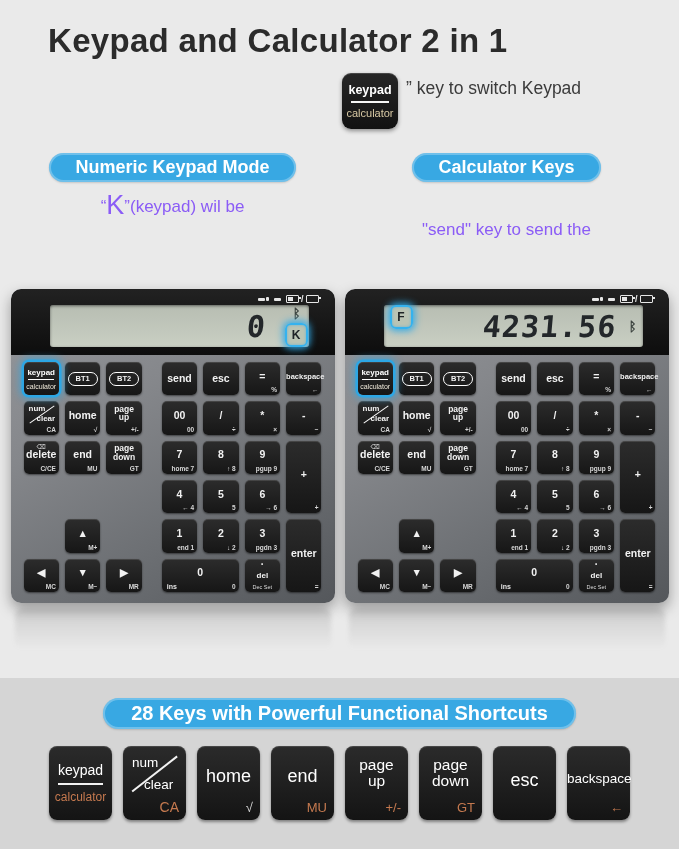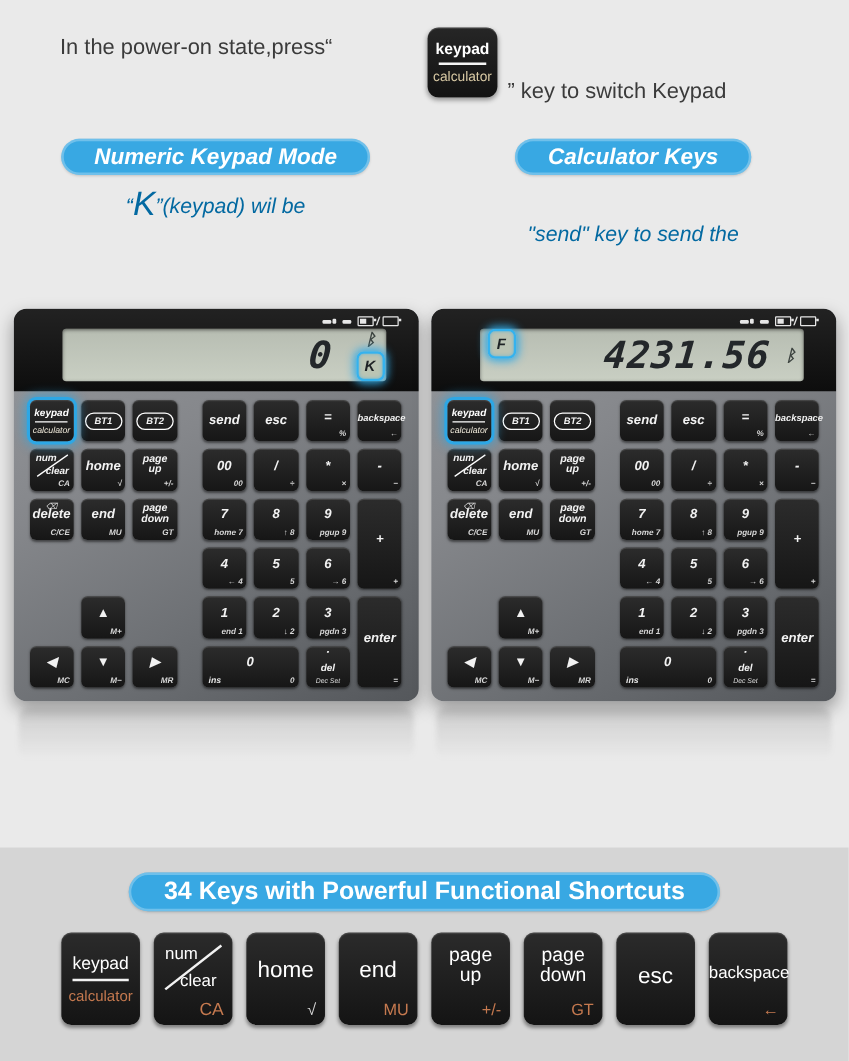--- a/index.html
+++ b/index.html
@@ -16,30 +16,30 @@
   .intro-left{line-height:30px;width:291px;}
   .intro-key{
     width:56px;height:56px;background:linear-gradient(#262626,#121212);
     border-radius:9px;margin:0 3px;flex:0 0 auto;
     display:flex;flex-direction:column;align-items:center;justify-content:center;
     box-shadow:0 2px 4px rgba(0,0,0,.4), inset 0 1px 0 rgba(255,255,255,.15);
   }
   .intro-key .ik-top{color:#fff;font-size:12.5px;font-weight:bold;}
   .intro-key .ik-div{width:38px;height:2px;background:#f5f5f5;margin:4px 0;}
   .intro-key .ik-bot{color:#d8c9a4;font-size:11px;}
-  .intro-right{line-height:30px;margin-left:5px;margin-top:35px;}
+  .intro-right{line-height:30px;margin-left:5px;}
   
   .modes{display:flex;justify-content:center;gap:10px;margin-top:24px;}
-  .mode-col{width:324px;display:flex;flex-direction:column;align-items:center;font-style:italic;}
+  .mode-col{width:324px;display:flex;flex-direction:column;align-items:center;}
   .pill{
     background:#38A8E3;color:#fff;font-weight:bold;font-size:18px;
     padding:4px 26px;border-radius:17px;white-space:nowrap;
     box-shadow:inset 0 0 0 2px rgba(255,255,255,.28), 0 1px 2px rgba(0,0,0,.15);
   }
-  .desc{color:#0369a1;font-size:17px;line-height:23.5px;margin:12px 0 0 0;min-height:95px;}
+  .desc{color:#8b5cf6;font-size:17px;line-height:23.5px;margin:12px 0 0 0;min-height:95px;}
   .big-k{font-size:27px;font-weight:400;vertical-align:-2px;}
   
   .device{
     width:324px;height:314px;border-radius:10px;position:relative;overflow:hidden;
     background:linear-gradient(150deg,#97999d 0%,#85878b 35%,#6b6e72 70%,#54575b 100%);
     box-shadow:0 6px 14px rgba(0,0,0,.35);
   }
   .bezel{position:absolute;top:0;left:0;right:0;height:66px;background:linear-gradient(#222,#0d0d0d);border-radius:10px 10px 0 0;}
   .status-icons{position:absolute;top:6px;right:16px;display:flex;align-items:center;}
   .ico{display:inline-block;background:#e6e6e6;}
@@ -130,23 +130,24 @@
   .bigkey .sw-bot{font-size:12px;color:#C5794F;}
   .bigkey.st-slash .n1{position:absolute;top:9px;left:9px;font-size:13.5px;}
   .bigkey.st-slash .n2{position:absolute;top:31px;left:21px;font-size:13.5px;}
   .bigkey.st-slash .slash-line{position:absolute;top:27px;left:3px;width:57px;height:1.5px;background:#f2f2f2;transform:rotate(-38deg);}
   .bigkey.st-slash .sub{font-size:14px;}
 </style>
 </head>
 <body>
 
 <div class="header">
+  <h1 class="title">Keypad and Calculator 2 in 1</h1>
   <div class="intro">
     <div class="intro-left">
-      <span>In the power-on state,press“</span><br>
+      <br>
     </div>
     <div class="intro-key">
       <span class="ik-top">keypad</span>
       <span class="ik-div"></span>
       <span class="ik-bot">calculator</span>
     </div>
     <div class="intro-right">” key to switch Keypad</div>
   </div>
 </div>
 
@@ -480,21 +481,21 @@
             <span class="main">del</span>
             <span class="dot-sub">Dec Set</span>
           </div>
         </div>
       </div>
     <div class="reflection"></div>
   </section>
 </div>
 
 <div class="footer">
-  <div class="pill">34 Keys with Powerful Functional Shortcuts</div>
+  <div class="pill">28 Keys with Powerful Functional Shortcuts</div>
   <div class="footer-keys" id="footer-keys">
       <div class="bigkey st-switch">
         <span class="sw-top">keypad</span>
         <span class="sw-div"></span>
         <span class="sw-bot">calculator</span>
       </div>
       <div class="bigkey st-slash">
         <span class="n1">num</span>
         <span class="slash-line"></span>
         <span class="n2">clear</span>

